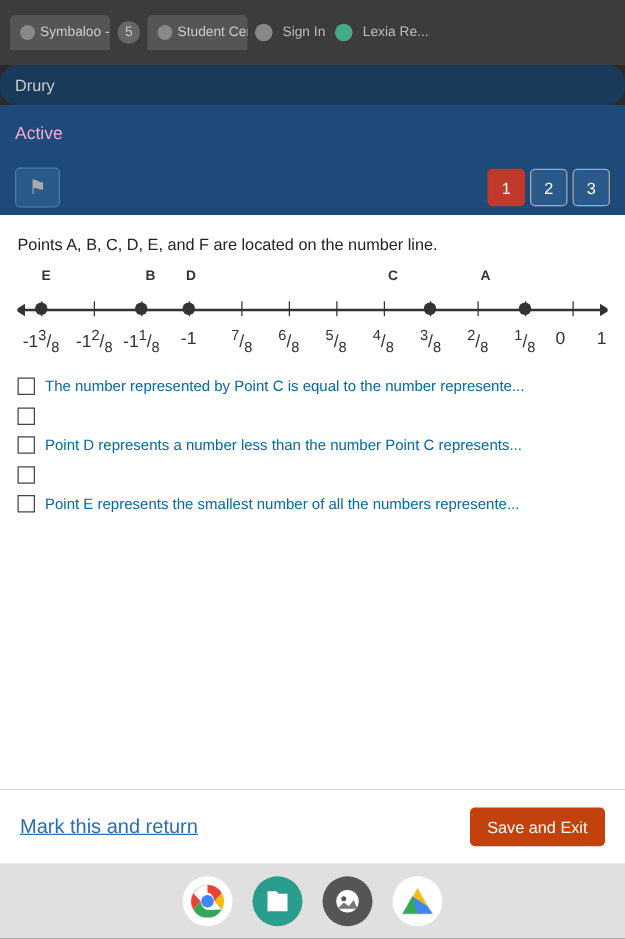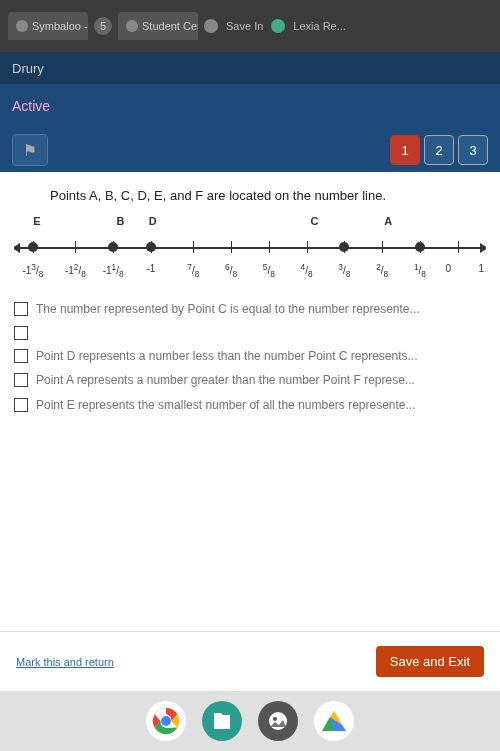--- a/index.html
+++ b/index.html
@@ -75,20 +75,21 @@
 
     
     .app-header {
       background: #1a3a5c;
       height: 32px;
       display: flex;
       align-items: center;
       padding: 0 12px;
       font-size: 13px;
       color: #ccc;
+      border-radius: 14px;
     }
 
     
     .sub-header {
       background: #1e4a7a;
       height: 44px;
       display: flex;
       align-items: center;
       padding: 0 12px;
       gap: 12px;
@@ -153,21 +154,20 @@
       padding: 16px 14px;
       height: calc(751px - 52px - 32px - 44px - 44px - 60px);
       overflow: hidden;
     }
 
     .question-text {
       font-size: 13px;
       color: #222;
       margin-bottom: 12px;
       font-weight: 500;
-      margin-left: 36px;
     }
 
     
     .number-line-container {
       margin: 8px 0 16px 0;
       position: relative;
       overflow: hidden;
     }
     .point-labels {
       display: flex;
@@ -235,21 +235,21 @@
     .number-labels {
       position: relative;
       height: 22px;
       font-size: 10px;
       color: #333;
       margin-left: 0;
     }
     .num-label {
       position: absolute;
       transform: translateX(-50%);
-      font-size: 10px;
+      font-size: 14px;
       line-height: 1.1;
       text-align: left;
     }
 
     .which-stmt {
       font-size: 13px;
       font-weight: bold;
       margin-bottom: 10px;
       color: #111;
     }
@@ -257,21 +257,21 @@
     .checkbox-list {
       display: flex;
       flex-direction: column;
       gap: 8px;
     }
     .checkbox-item {
       display: flex;
       align-items: flex-start;
       gap: 8px;
       font-size: 12px;
-      color: #737373;
+      color: #0369a1;
       line-height: 1.35;
     }
     .cb-box {
       width: 14px;
       height: 14px;
       border: 1.5px solid #444;
       flex-shrink: 0;
       margin-top: 1px;
       background: white;
     }
@@ -285,21 +285,21 @@
       align-items: center;
       justify-content: space-between;
       padding: 0 16px;
       position: absolute;
       bottom: 60px;
       left: 0;
       right: 0;
     }
     .mark-return-link {
       color: #2a6db5;
-      font-size: 11px;
+      font-size: 16px;
       text-decoration: underline;
       cursor: pointer;
     }
     .save-exit-btn {
       background: #c2410c;
       color: white;
       border: none;
       padding: 8px 14px;
       font-size: 13px;
       border-radius: 4px;
@@ -341,21 +341,21 @@
     <div class="browser-tab-icon"></div>
     <span>Symbaloo - Save b...</span>
   </div>
   <div class="tab-count">5</div>
   <div class="browser-tab">
     <div class="browser-tab-icon"></div>
     <span>Student CenterStud...</span>
   </div>
   <div class="browser-nav-links">
     <div class="sign-in-icon"></div>
-    <span>Save In</span>
+    <span>Sign In</span>
     <div class="lexia-icon"></div>
     <span>Lexia Re...</span>
   </div>
 </div>
 
 <div class="app-header">
   <span>Drury</span>
 </div>
 
 <div class="sub-header">
@@ -436,21 +436,20 @@
     </div>
     <div class="checkbox-item">
       <div class="cb-box"></div>
     </div>
     <div class="checkbox-item">
       <div class="cb-box"></div>
       <span>Point D represents a number less than the number Point C represents...</span>
     </div>
     <div class="checkbox-item">
       <div class="cb-box"></div>
-      <span>Point A represents a number greater than the number Point F represe...</span>
     </div>
     <div class="checkbox-item">
       <div class="cb-box"></div>
       <span>Point E represents the smallest number of all the numbers represente...</span>
     </div>
   </div>
 </div>
 
 <div class="footer">
   <span class="mark-return-link">Mark this and return</span>

